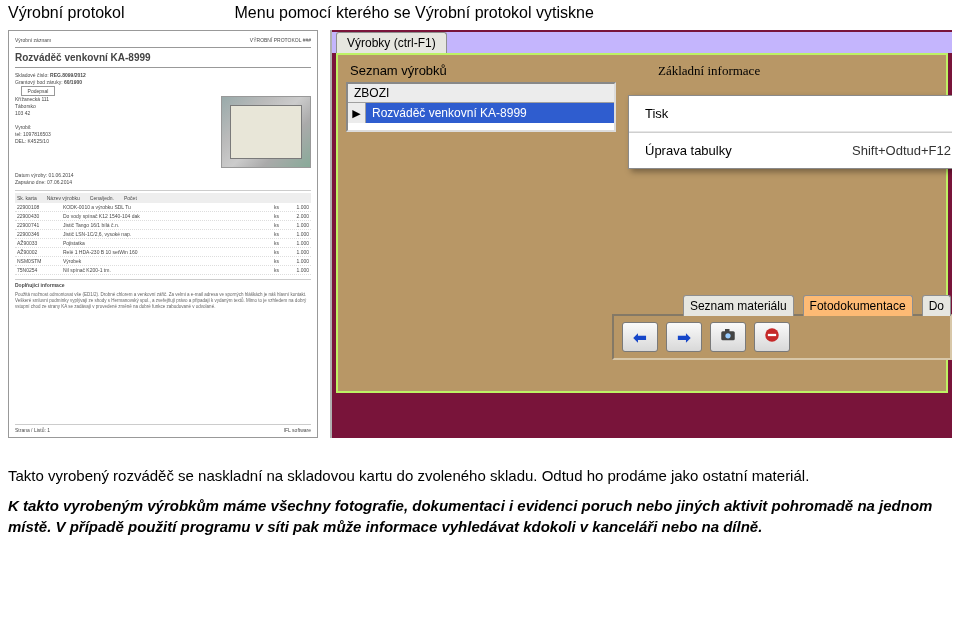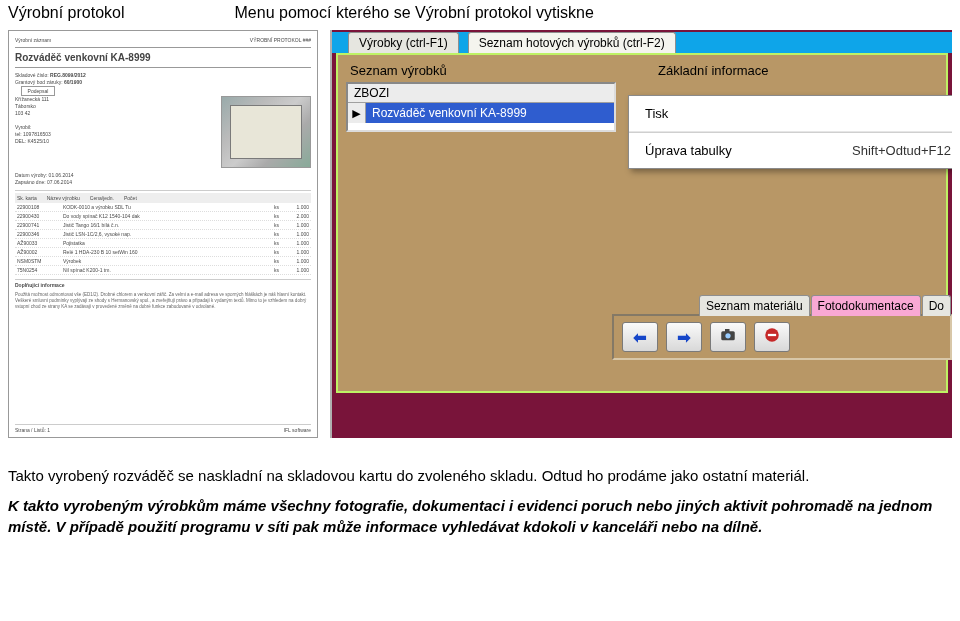--- a/index.html
+++ b/index.html
@@ -145,23 +145,23 @@
       padding: 2px 8px 4px 8px;
     }
     .app-title {
       color: #ffffff;
       font-family: "Courier New", monospace;
       font-size: 20px;
       font-weight: bold;
     }
     .tabbar {
       display: flex;
-      gap: 8px;
-      padding: 0 16px;
-      background: #0ea5e9;
+      gap: 1px;
+      padding: 0 4px;
+      background: #c4b5fd;
     }
     .tab {
       background: #e6e6e0;
       border: 1px solid #8e8e8e;
       border-bottom: none;
       border-radius: 3px 3px 0 0;
       padding: 3px 10px;
       font-size: 12px;
       color: #000;
       margin-right: 1px;
@@ -229,20 +229,21 @@
       align-items: center;
     }
     .right-info {
       flex: 1;
       position: relative;
     }
     .info-label {
       color: #000;
       font-size: 13px;
       padding: 2px 0 6px 2px;
+      font-family: Liberation Serif, serif;
     }
     .info-small {
       color: #000;
       font-size: 12px;
       padding: 2px 0 2px 2px;
     }
     .info-value {
       color: #000;
       font-weight: bold;
       font-size: 12px;
@@ -275,33 +276,33 @@
       margin: 0;
     }
     .cm-shortcut { color: #333; }
 
     
     .subtabs {
       position: absolute;
       right: 0;
       bottom: 122px;
       display: flex;
-      gap: 0;
+      gap: 8px;
       z-index: 4;
     }
     .subtab {
       background: #e6e6e0;
       border: 1px solid #8e8e8e;
       border-bottom: none;
       border-radius: 3px 3px 0 0;
       padding: 3px 6px;
       font-size: 12px;
       margin-right: 1px;
     }
-    .subtab.active { background: #f9a8d4; }
+    .subtab.active { background: #fdba74; }
 
     
     .toolbar {
       position: absolute;
       right: 0;
       bottom: 78px;
       display: flex;
       gap: 8px;
       background: #b89766;
       padding: 6px 8px 6px 8px;
@@ -435,21 +436,20 @@
     <div class="doc-bottom">
       <span>Strana / Listů:   1</span>
       <span>IFL software</span>
     </div>
   </div>
 
   <div class="app-window">
     <div class="app-maroon">
       <div class="tabbar">
         <div class="tab">Výrobky (ctrl-F1)</div>
-        <div class="tab active">Seznam hotových výrobků (ctrl-F2)</div>
       </div>
       <div class="content-pane">
         <div class="left-list">
           <div class="panel-label">Seznam výrobků</div>
           <div class="listbox">
             <div class="listbox-header">ZBOZI</div>
             <div class="listbox-row">
               <div class="row-marker">▶</div>
               <div class="row-selected">Rozváděč venkovní KA-8999</div>
             </div>

